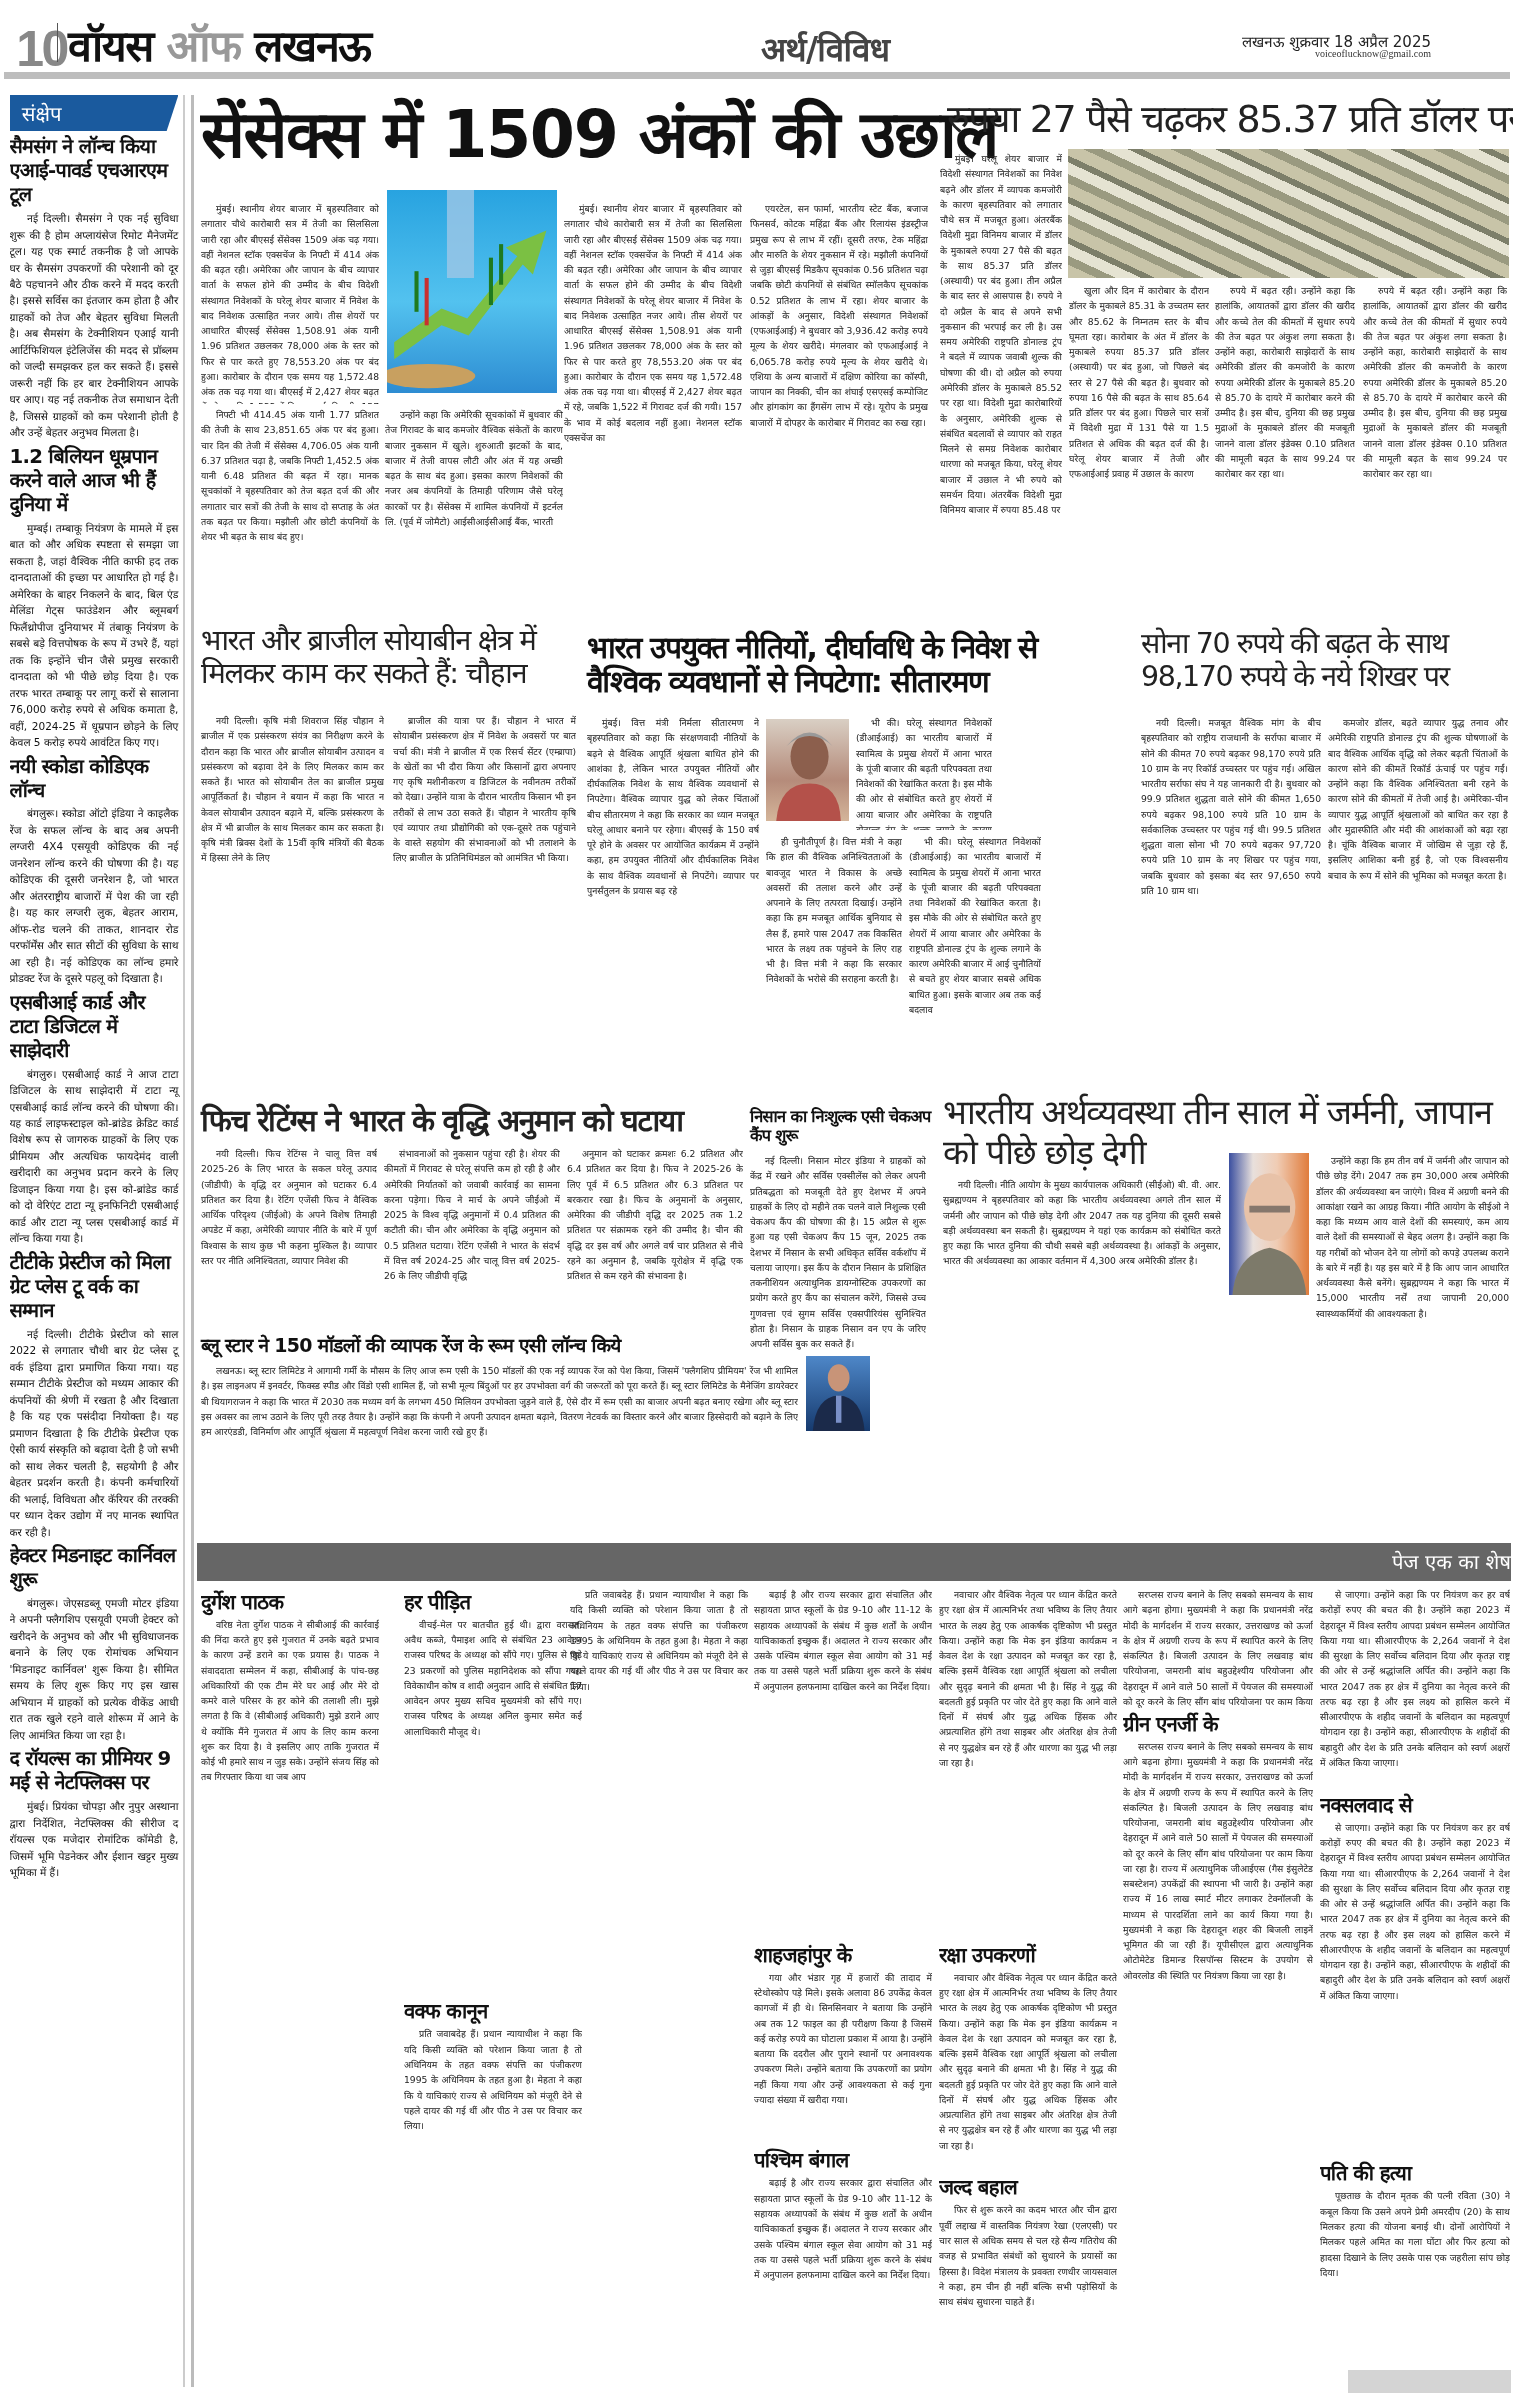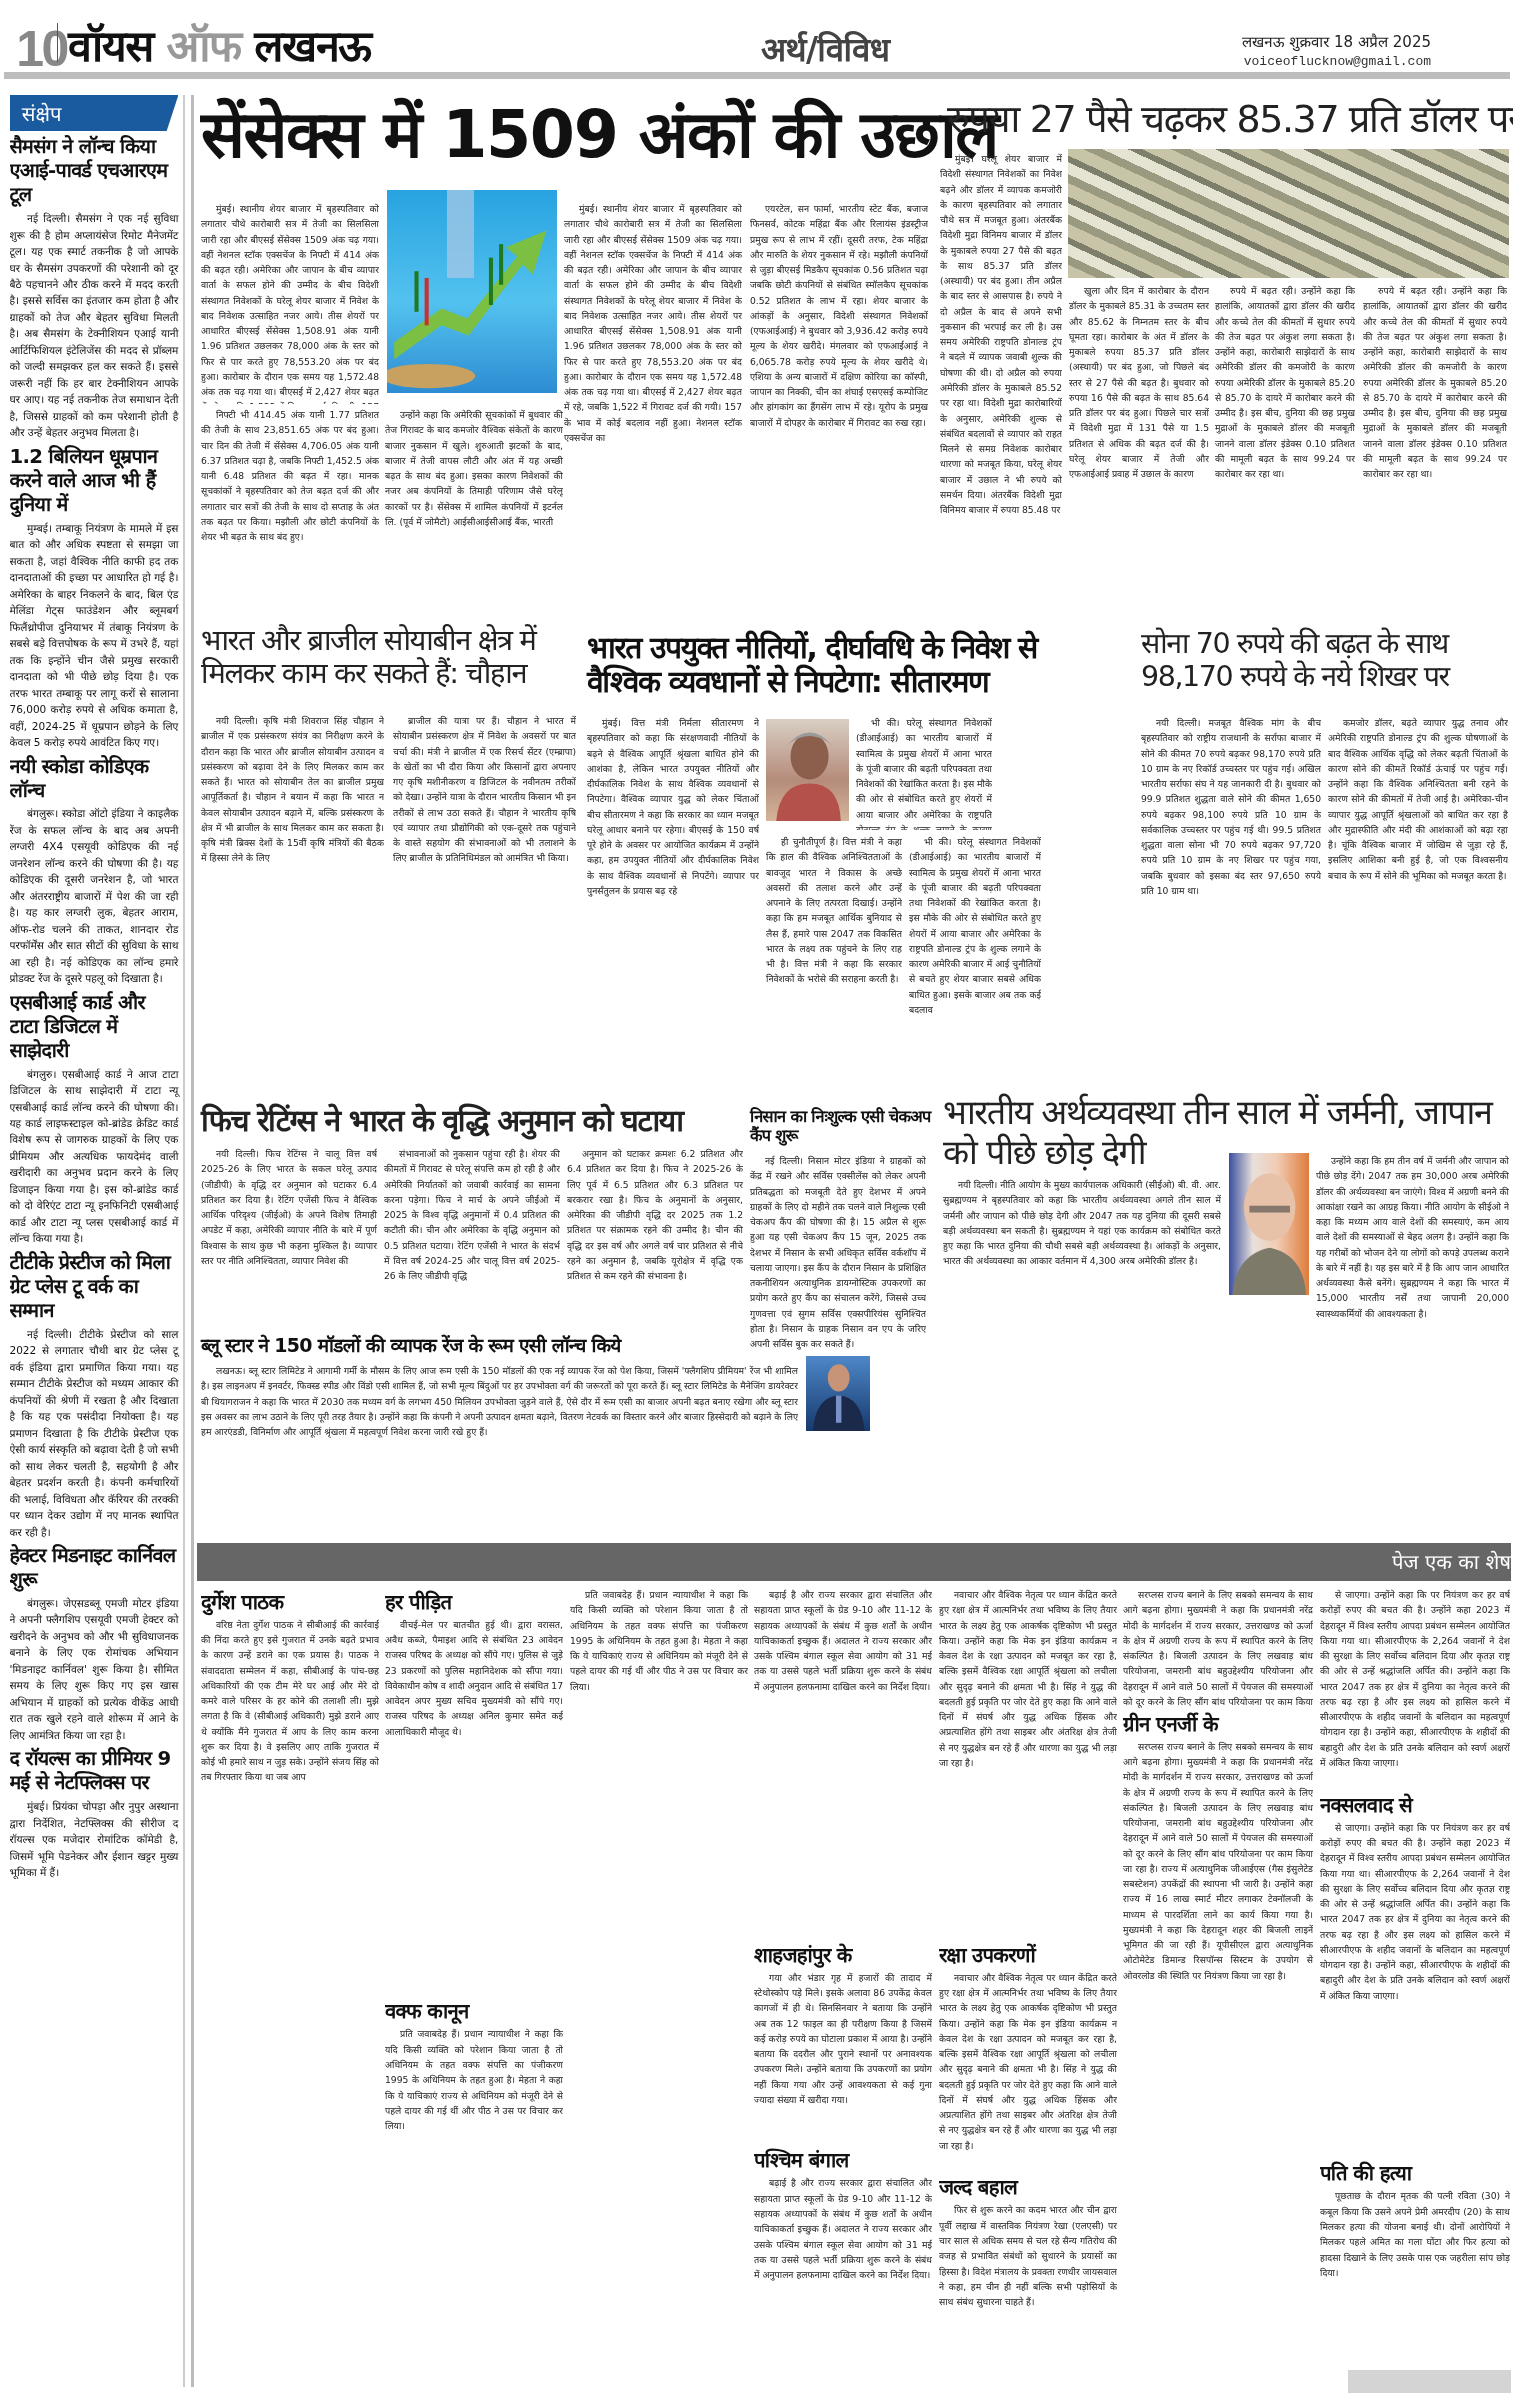--- a/index.html
+++ b/index.html
@@ -5,21 +5,21 @@
   * { box-sizing: border-box; margin: 0; padding: 0; }
   html, body { width: 1514px; height: 2401px; background: #fff; overflow: hidden; }
   body { font-family: "DejaVu Sans", sans-serif; color: #111; position: relative; }
   .abs { position: absolute; }
   .masthead-num { left: 16.3px; top: 20.3px; font-family: "Liberation Sans", sans-serif; font-weight: 700; font-size: 50px; color: #888; letter-spacing: -2.7px; }
   .masthead-sep { left: 57px; top: 23px; width: 1.4px; height: 39px; background: #555; }
   .masthead-title { left: 68px; top: 15px; font-size: 43px; font-weight: 900; letter-spacing: -1.4px; color: #111; }
   .masthead-title .grey { color: #999; }
   .section-name { left: 761px; top: 26px; font-size: 33px; font-weight: 800; color: #444; letter-spacing: -0.7px; }
   .date-line { right: 83px; top: 31px; font-size: 15px; color: #222; }
-  .email-line { right: 83px; top: 54px; font-size: 13px; color: #333; font-family: Liberation Mono, monospace; }
+  .email-line { right: 83px; top: 48px; font-size: 10px; color: #333; font-family: Liberation Serif, serif; }
   .top-rule { left: 4.1px; top: 72px; width: 1506px; height: 6.8px; background: #bdbdbd; }
   .left-col { left: 9.5px; top: 95px; width: 175px; height: 2292px; overflow: hidden; border-right: 2.7px solid #ccc; padding-right: 4.1px; }
   .sanshep { background: #1a5a9e; color: #fff; font-size: 20.3px; padding: 4.1px 12.2px; margin-bottom: 4.1px; clip-path: polygon(0 0, 100% 0, 93% 100%, 0 100%); }
   .lh { font-size: 19.7px; font-weight: 800; line-height: 1.22; letter-spacing: -0.7px; margin: 4.1px 0 2.7px; }
   .lt { font-size: 10.5px; line-height: 1.57; text-align: justify; text-indent: 17.6px; }
   .vr { left: 191px; top: 95px; width: 2.7px; height: 1553px; background: #bbb; }
   .vr2 { left: 191px; top: 1648px; width: 2.7px; height: 739px; background: #bbb; }
   .headline { font-weight: 900; color: #111; letter-spacing: -1.4px; line-height: 1.12; white-space: nowrap; }
   .h-light { font-weight: 400; letter-spacing: -1.4px; line-height: 1.15; color: #222; white-space: nowrap; }
   .col-text { font-size: 9.2px; line-height: 1.66; text-align: justify; color: #222; overflow: hidden; }
@@ -207,21 +207,21 @@
 </div>
 
 <div class="abs banner">पेज एक का शेष</div>
 
 <div class="abs" style="left:201px;top:1587px;width:178px;height:800px;overflow:hidden;">
   <div class="sub-h">दुर्गेश पाठक</div>
   <div class="col-text" style="height:760px;">
       <p>वरिष्ठ नेता दुर्गेश पाठक ने सीबीआई की कार्रवाई की निंदा करते हुए इसे गुजरात में उनके बढ़ते प्रभाव के कारण उन्हें डराने का एक प्रयास है। पाठक ने संवाददाता सम्मेलन में कहा, सीबीआई के पांच-छह अधिकारियों की एक टीम मेरे घर आई और मेरे दो कमरे वाले परिसर के हर कोने की तलाशी ली। मुझे लगता है कि वे (सीबीआई अधिकारी) मुझे डराने आए थे क्योंकि मैंने गुजरात में आप के लिए काम करना शुरू कर दिया है। वे इसलिए आए ताकि गुजरात में कोई भी हमारे साथ न जुड़ सके। उन्होंने संजय सिंह को तब गिरफ्तार किया था जब आप</p>
     </div>
 </div>
-<div class="abs" style="left:385px;top:1587px;width:178px;height:800px;overflow:hidden;">
+<div class="abs" style="left:404px;top:1587px;width:178px;height:800px;overflow:hidden;">
   <div class="sub-h">हर पीड़ित</div>
   <div class="col-text" style="height:380px;">
       <p>वीचई-मेल पर बातचीत हुई थी। द्वारा वरासत, अवैध कब्जे, पैमाइश आदि से संबंधित 23 आवेदन राजस्व परिषद के अध्यक्ष को सौंपे गए। पुलिस से जुड़े 23 प्रकरणों को पुलिस महानिदेशक को सौंपा गया। विवेकाधीन कोष व शादी अनुदान आदि से संबंधित 17 आवेदन अपर मुख्य सचिव मुख्यमंत्री को सौंपे गए। राजस्व परिषद के अध्यक्ष अनिल कुमार समेत कई आलाधिकारी मौजूद थे।</p>
     </div>
   <div class="sub-h">वक्फ कानून</div>
   <div class="col-text" style="height:339px;">
       <p>प्रति जवाबदेह हैं। प्रधान न्यायाधीश ने कहा कि यदि किसी व्यक्ति को परेशान किया जाता है तो अधिनियम के तहत वक्फ संपत्ति का पंजीकरण 1995 के अधिनियम के तहत हुआ है। मेहता ने कहा कि ये याचिकाएं राज्य से अधिनियम को मंजूरी देने से पहले दायर की गई थीं और पीठ ने उस पर विचार कर लिया।</p>
     </div>
 </div>
 <div class="abs" style="left:570px;top:1587px;width:178px;height:800px;overflow:hidden;">

